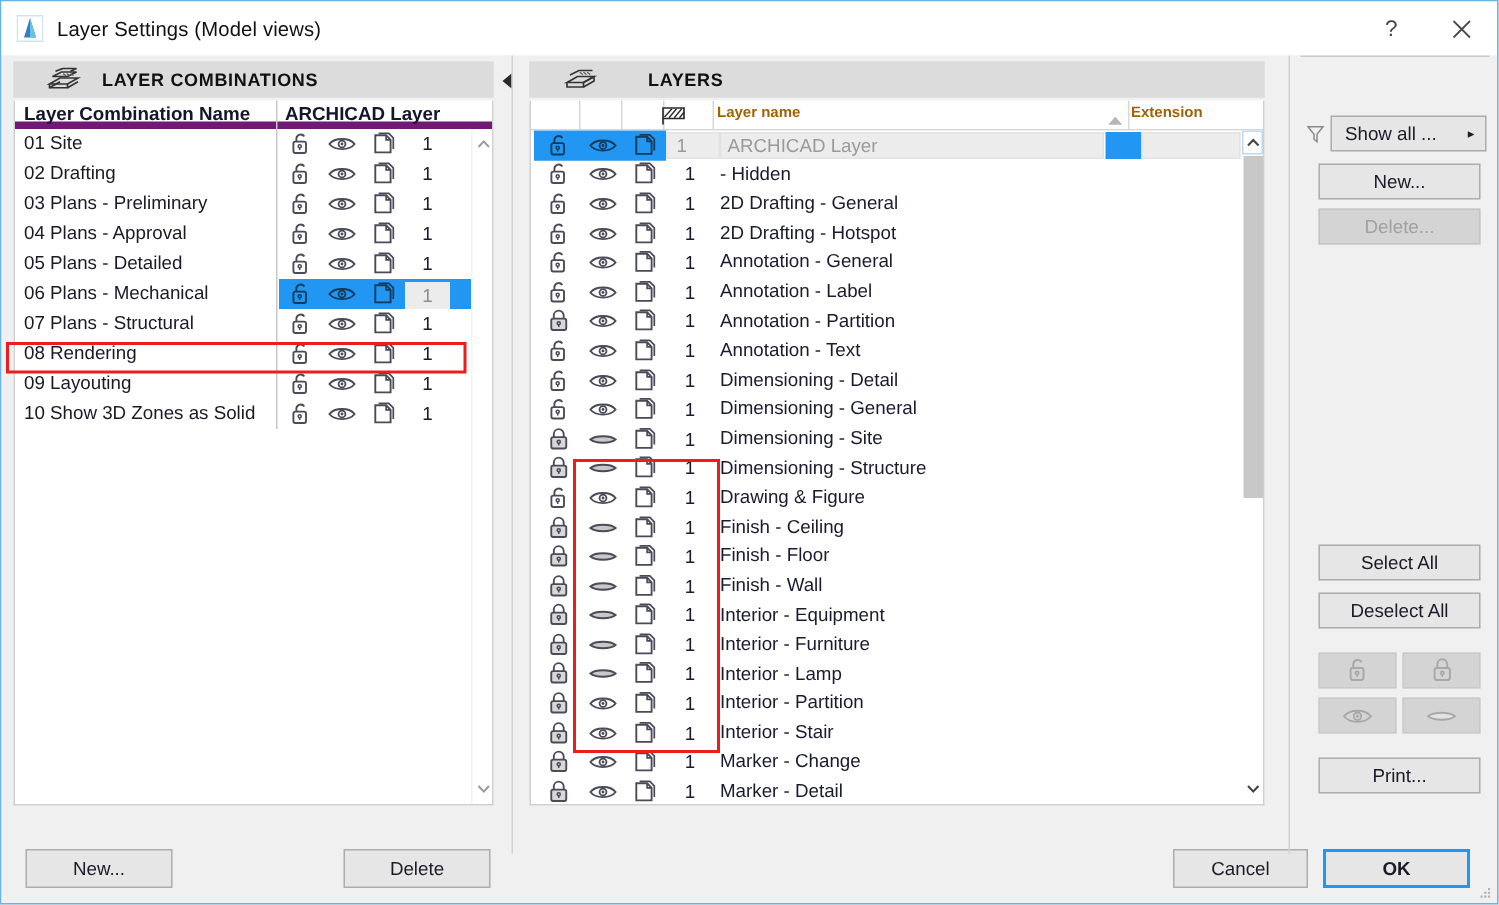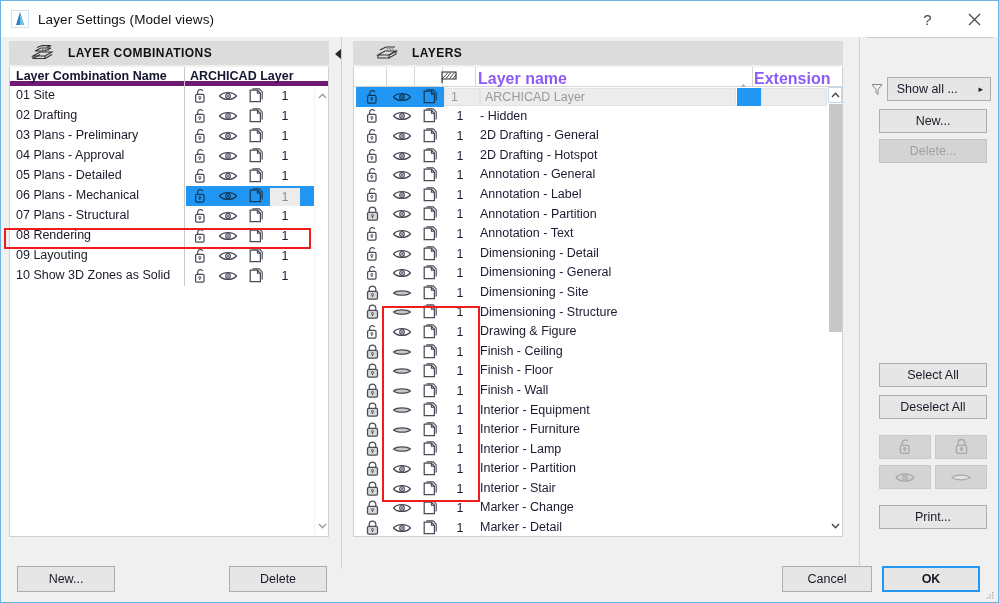--- a/index.html
+++ b/index.html
@@ -54,21 +54,21 @@
     background:#dcdcdc;
     display:flex; align-items:center;
     border:1px solid #dcdcdc;
   }
   .panel-head .ph-icon { margin-left:20px; margin-right:12px; display:flex; }
   .panel-head .ph-title {
     font-size:12px; font-weight:bold; letter-spacing:.45px; color:#111;
   }
 
   #left-panel-head { left:8px; top:4px; width:320px; }
-  #right-panel-head { left:352px; top:4px; width:490px; }
+  #right-panel-head { left:352px; top:4px; width:490px;gap:20px; }
 
   #collapse-arrow {
     position:absolute; left:331px; top:10px; width:12px; height:14px;
     display:flex; align-items:center; justify-content:center;
   }
 
   
   #left-list {
     position:absolute; left:8px; top:30px; width:320px; height:470px;
     background:#ffffff;
@@ -114,21 +114,21 @@
 
   
   #right-list {
     position:absolute; left:352px; top:30px; width:490px; height:470px;
     background:#ffffff;
     border:1px solid #cfcfcf; border-top:none;
   }
   #lay-header {
     position:absolute; left:0; top:0; right:0; height:20px;
     background:#ffffff;
-    font-size:16px; font-weight:bold; color:#8b5cf6;
+    font-size:10px; font-weight:bold; color:#a16207;
     border-bottom:1px solid #d6d6d6;
   }
   .hdr-sep { position:absolute; top:0; width:1px; height:20px; background:#d8d8d8; }
   #lay-header .hname { position:absolute; left:124px; top:3px; }
   #lay-header .hext  { position:absolute; left:400px; top:3px; }
   #lay-header .hatch-ic { position:absolute; left:86px; top:3px; }
   #sort-caret { position:absolute; left:384px; top:9px; }
 
   #lay-rows { position:absolute; left:0; top:20px; right:14px; bottom:0; overflow:hidden; }
   .lay-row { position:relative; height:19.6px; }

